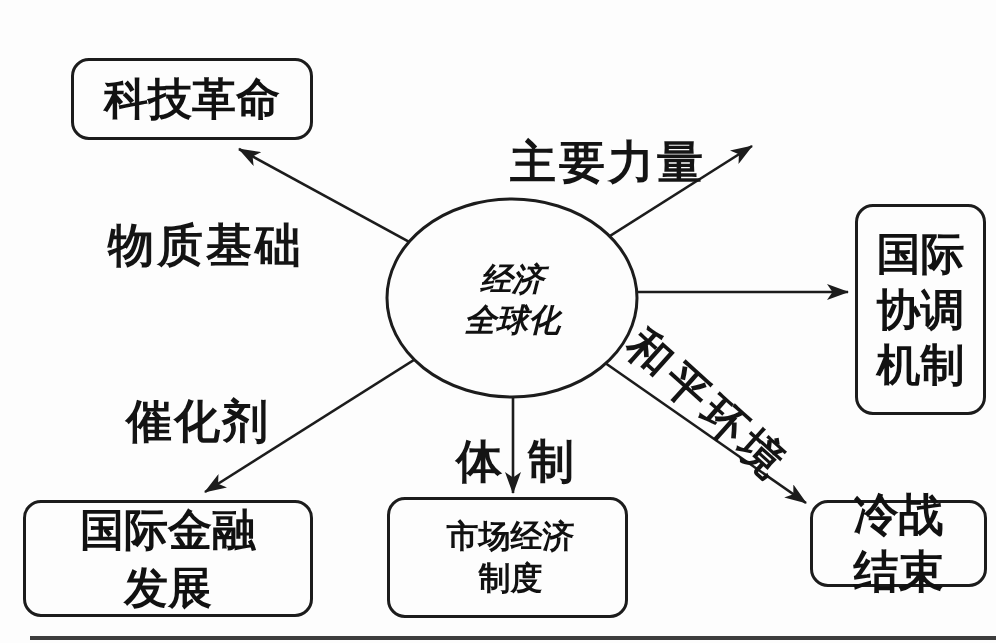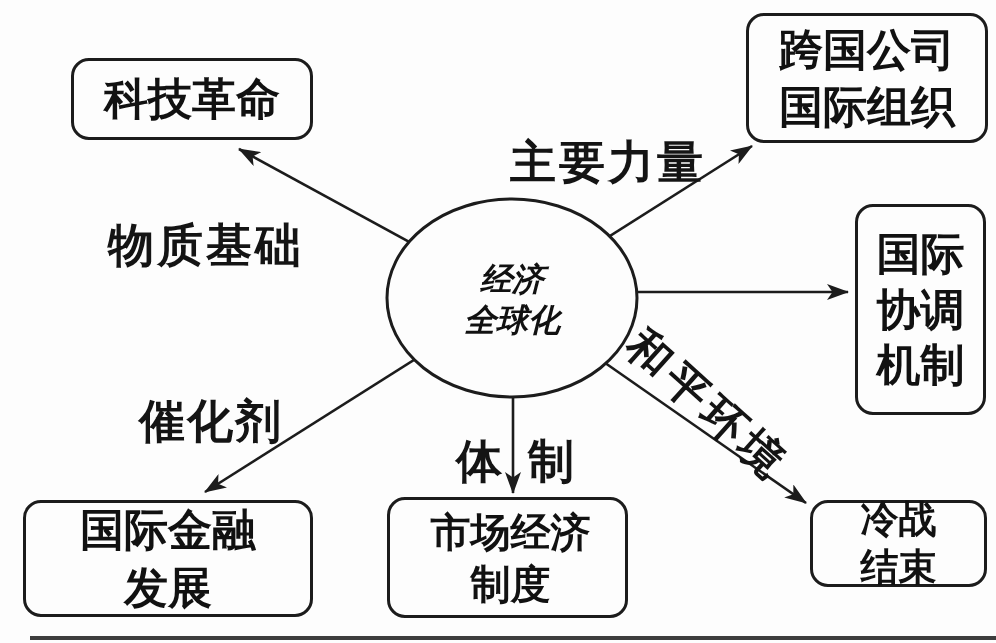--- a/index.html
+++ b/index.html
@@ -31,22 +31,22 @@
     text-align: center;
     font-weight: bold;
     color: #111;
     white-space: pre-line;
     background: #fdfdfd;
     box-sizing: border-box;
   }
   .node-tech        { left: 23px;  top: 58px;  width: 242px; height: 82px;  font-size: 44px; margin-left: 48px; }
   .node-multi       { left: 746px; top: 13px;  width: 242px; height: 130px; font-size: 44px; line-height: 1.3; }
   .node-coord       { left: 855px; top: 204px; width: 131px; height: 211px; font-size: 44px; line-height: 1.26; }
-  .node-coldwar     { left: 810px; top: 500px; width: 177px; height: 87px; font-size: 38px; line-height: 1.26; }
-  .node-market      { left: 387px; top: 497px; width: 241px; height: 121px; font-size: 40px; line-height: 1.3; padding-left: 6px; }
+  .node-coldwar     { left: 810px; top: 500px; width: 177px; height: 87px; font-size: 45px; line-height: 1.26; }
+  .node-market      { left: 387px; top: 497px; width: 241px; height: 121px; font-size: 32px; line-height: 1.3; padding-left: 6px; }
   .node-finance     { left: 23px;  top: 500px; width: 290px; height: 117px; font-size: 44px; line-height: 1.3; }
   .center-label {
     position: absolute;
     left: 412px; top: 242px;
     width: 200px; height: 116px;
     display: flex;
     align-items: center;
     justify-content: center;
     text-align: center;
     font-weight: bold;
@@ -60,21 +60,21 @@
     position: absolute;
     font-weight: bold;
     color: #141414;
     font-size: 46px;
     line-height: 1;
     white-space: pre;
   }
   .lbl-material  { left: 108px; top: 198px; letter-spacing: 3px; margin-top: 24px; }
   .lbl-mainforce { left: 502px; top: 139px; letter-spacing: 3px; margin-left: 8px; }
   .lbl-condition { left: 689px; top: 245px; letter-spacing: 4px; }
-  .lbl-catalyst  { left: 126px; top: 398px; letter-spacing: 2px; margin-left: 13px; }
+  .lbl-catalyst  { left: 126px; top: 398px; letter-spacing: 2px; }
   .lbl-system    { left: 456px; top: 438px; word-spacing: 10px; }
   .lbl-peace     {
     left: 648px; top: 322px;
     font-size: 44px;
     letter-spacing: 6px;
     transform: rotate(42deg);
     transform-origin: 0 0;
   }
   .bottom-edge {
     position: absolute;
@@ -101,22 +101,20 @@
     <line x1="513" y1="298" x2="513" y2="493" stroke="#1c1c1c" stroke-width="2.6" marker-end="url(#arrowhead)"></line>
     <line x1="512" y1="298" x2="205" y2="492" stroke="#1c1c1c" stroke-width="2.6" marker-end="url(#arrowhead)"></line>
     <ellipse cx="512" cy="298" rx="125" ry="99" fill="#fdfdfd" stroke="#1c1c1c" stroke-width="3"></ellipse>
   </svg>
 
   <div class="center-label">经济
 全球化</div>
 
   <div class="node node-tech">科技革命</div>
 
-  <div class="node node-multi">跨国公司
-国际组织</div>
 
   <div class="node node-coord">国际
 协调
 机制</div>
 
   <div class="node node-coldwar">冷战
 结束</div>
 
   <div class="node node-market">市场经济
 制度</div>

